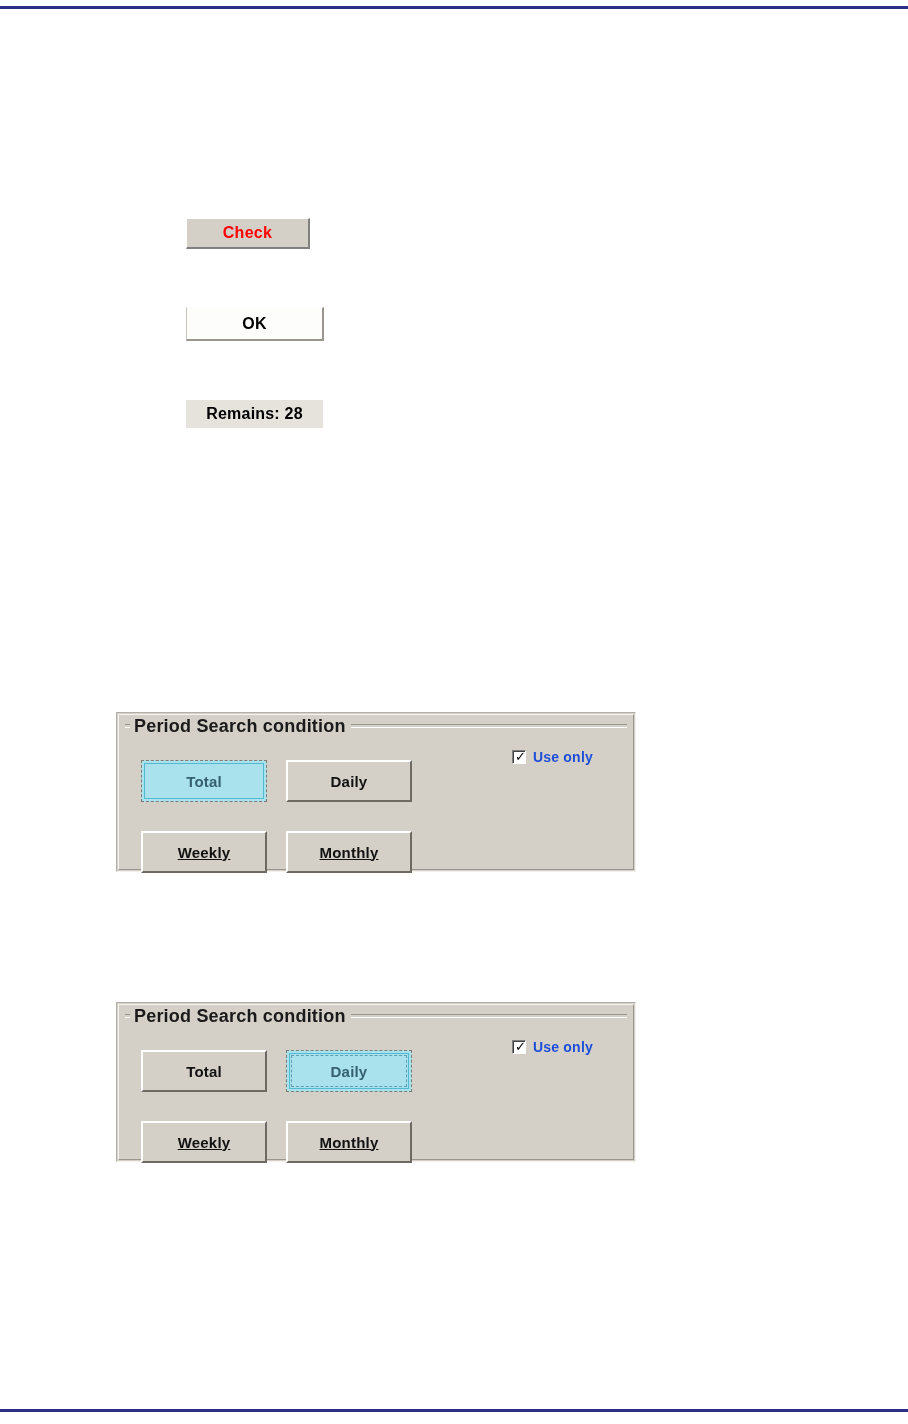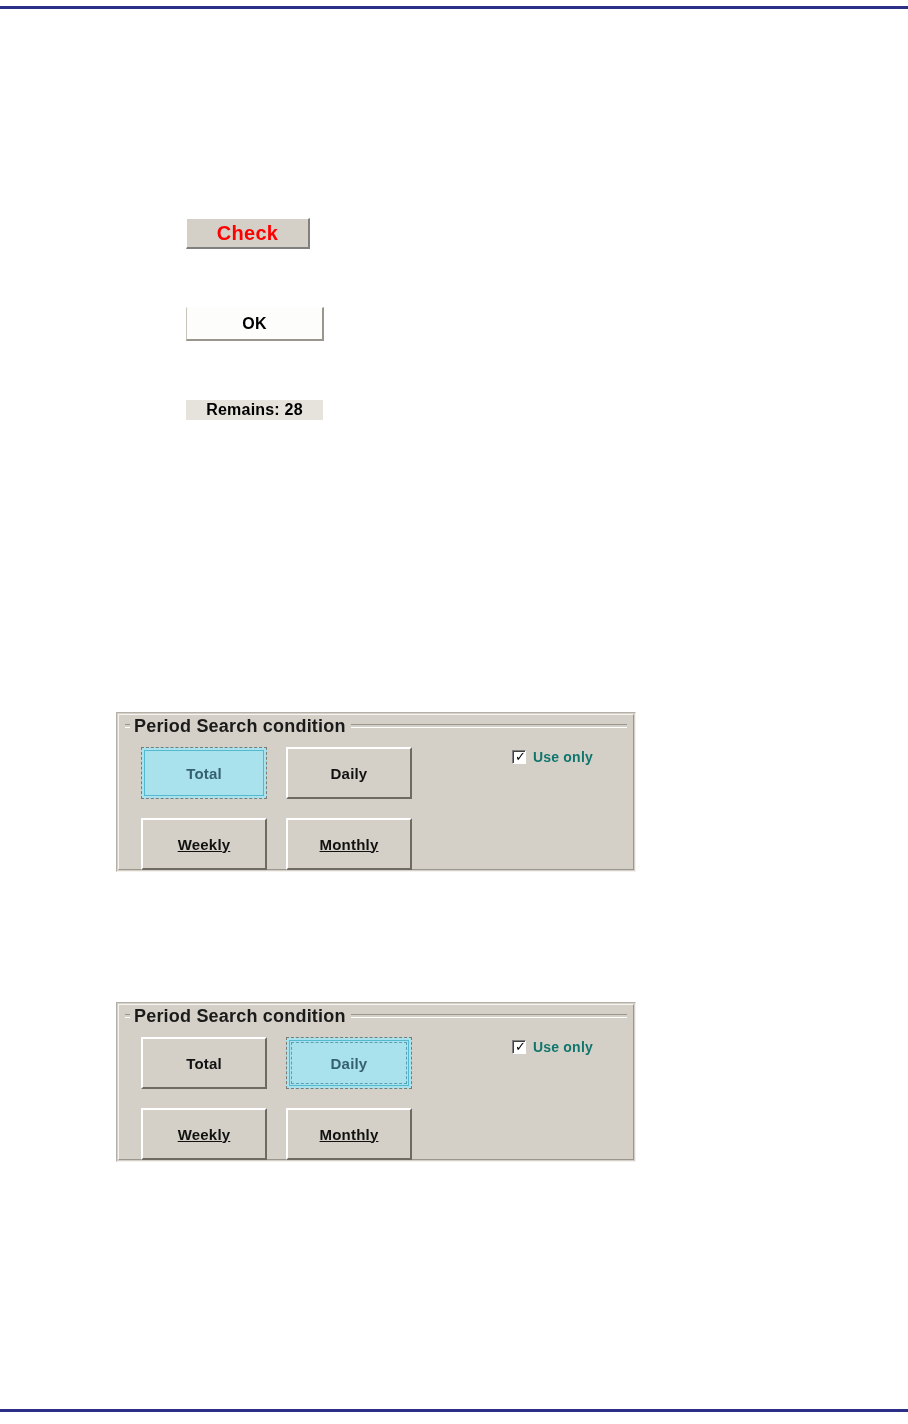--- a/index.html
+++ b/index.html
@@ -50,21 +50,21 @@
     letter-spacing: .3px;
   }
 
   
   #btn-check {
     left: 186px;
     top: 218px;
     width: 124px;
     height: 31px;
     color: #ff0000;
-    font-size: 20px;
+    font-size: 16px;
   }
 
   
   #btn-ok {
     left: 186px;
     top: 307px;
     width: 138px;
     height: 34px;
     background: #fdfdfb;
     border-top: 1px solid #fdfdfb;
@@ -74,21 +74,21 @@
     color: #000000;
     font-size: 16px;
   }
 
   
   #lbl-remains {
     position: absolute;
     left: 186px;
     top: 400px;
     width: 137px;
-    height: 20px;
+    height: 28px;
     background: #e6e3dc;
     display: flex;
     align-items: center;
     justify-content: center;
     font-family: "Liberation Sans", sans-serif;
     font-weight: bold;
     font-size: 16px;
     color: #000000;
     letter-spacing: .2px;
   }
@@ -140,35 +140,36 @@
     color: #1a1a1a;
     white-space: nowrap;
     letter-spacing: .2px;
   }
 
   
   .period-btn {
     position: absolute;
     box-sizing: border-box;
     width: 126px;
-    height: 52px;
+    height: 42px;
     background: #d4d0c8;
     border-top: 2px solid #ffffff;
     border-left: 2px solid #ffffff;
     border-right: 2px solid #6e6a62;
     border-bottom: 2px solid #6e6a62;
     font-family: "Liberation Sans", sans-serif;
     font-weight: bold;
     font-size: 15px;
     color: #111111;
     display: flex;
     align-items: center;
     justify-content: center;
     cursor: default;
     letter-spacing: .2px;
+    margin-top: 13px;
   }
   .period-btn.col-1 { left: 22px; }
   .period-btn.col-2 { left: 167px; text-align: right; }
   .period-btn.row-1 { top: 32px; }
   .period-btn.row-2 { top: 103px; text-decoration: underline; }
 
   
   .period-btn.selected {
     background: #a9e1ec;
     border: 1px dashed #7e7a72;
@@ -217,21 +218,21 @@
     top: -1px;
     font-size: 13px;
     line-height: 14px;
     color: #000000;
     font-family: "DejaVu Sans", sans-serif;
   }
   .checkbox-label {
     font-family: "Liberation Sans", sans-serif;
     font-weight: bold;
     font-size: 14px;
-    color: #0f766e;
+    color: #1d4ed8;
     white-space: nowrap;
     letter-spacing: .2px;
   }
 </style>
 </head>
 <body>
 
 <div class="page-rule top"></div>
 
 <button class="win-btn" id="btn-check">Check</button>

